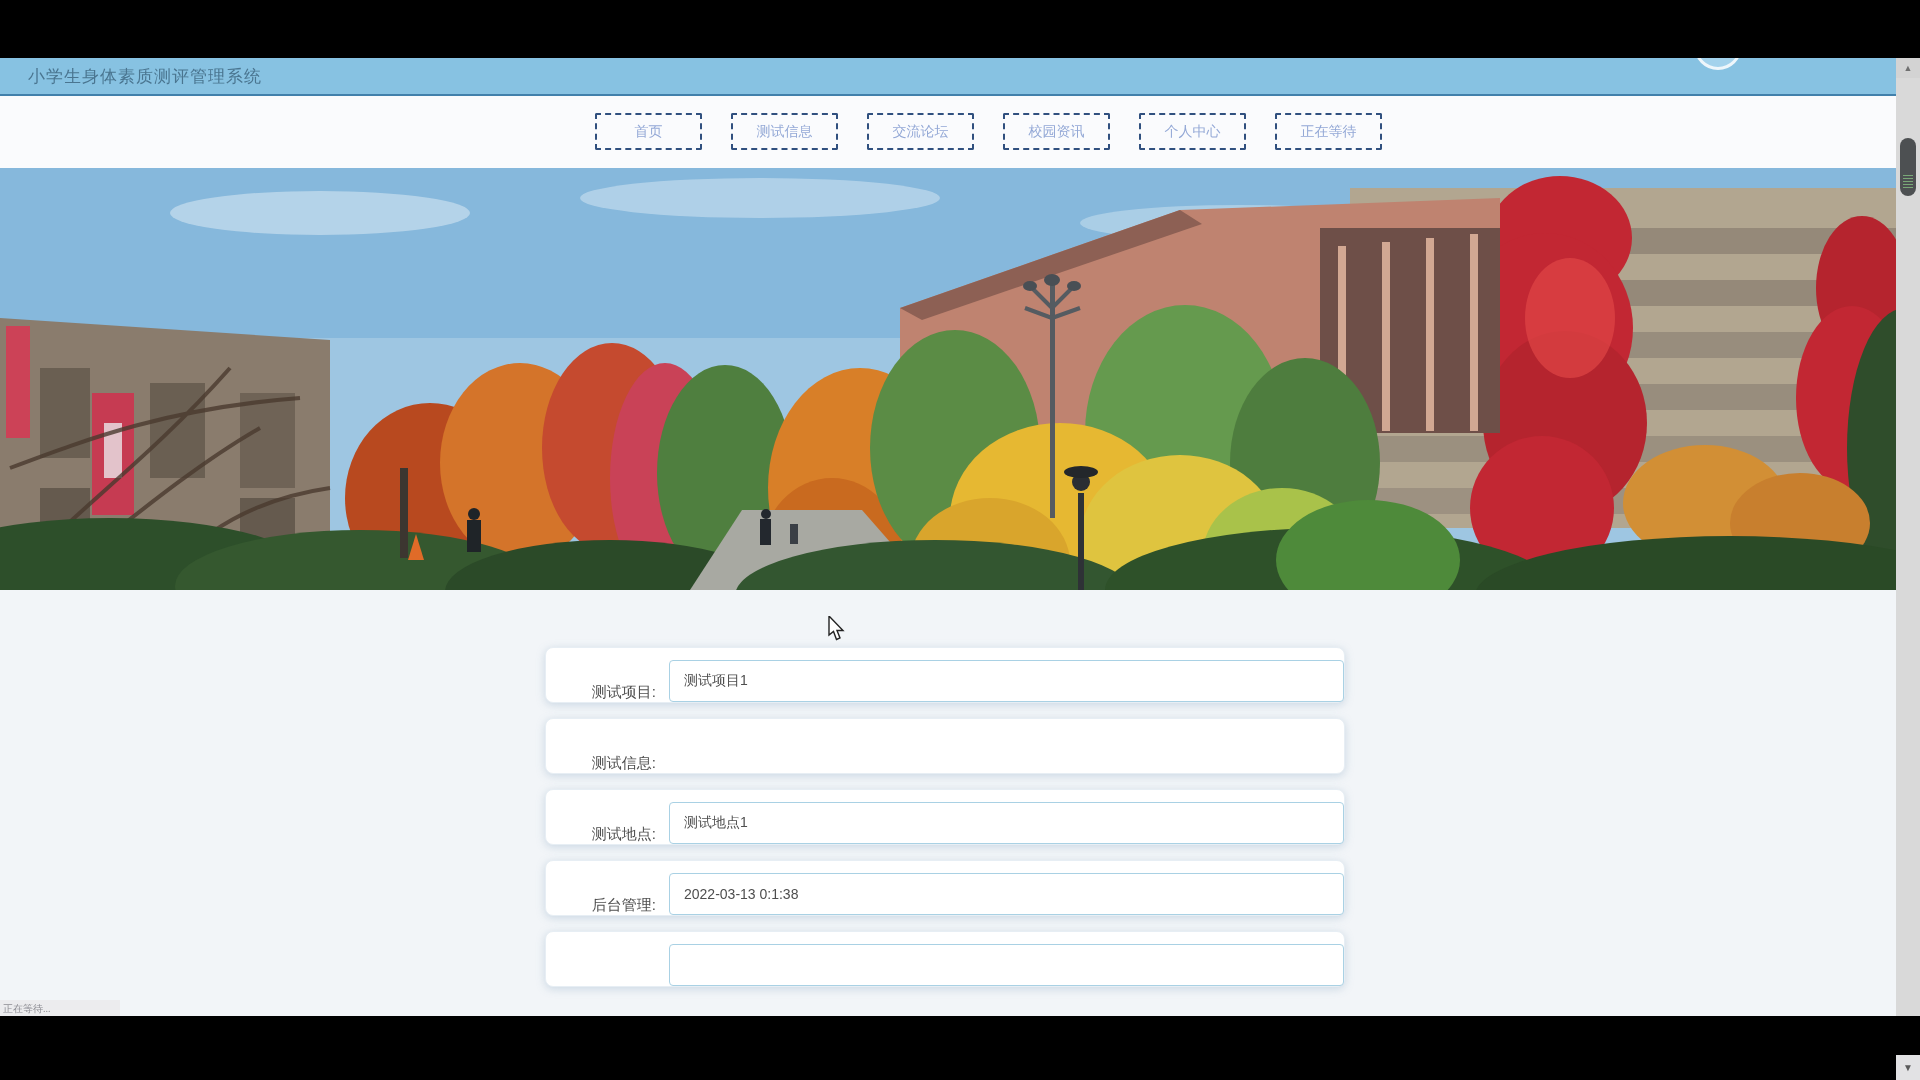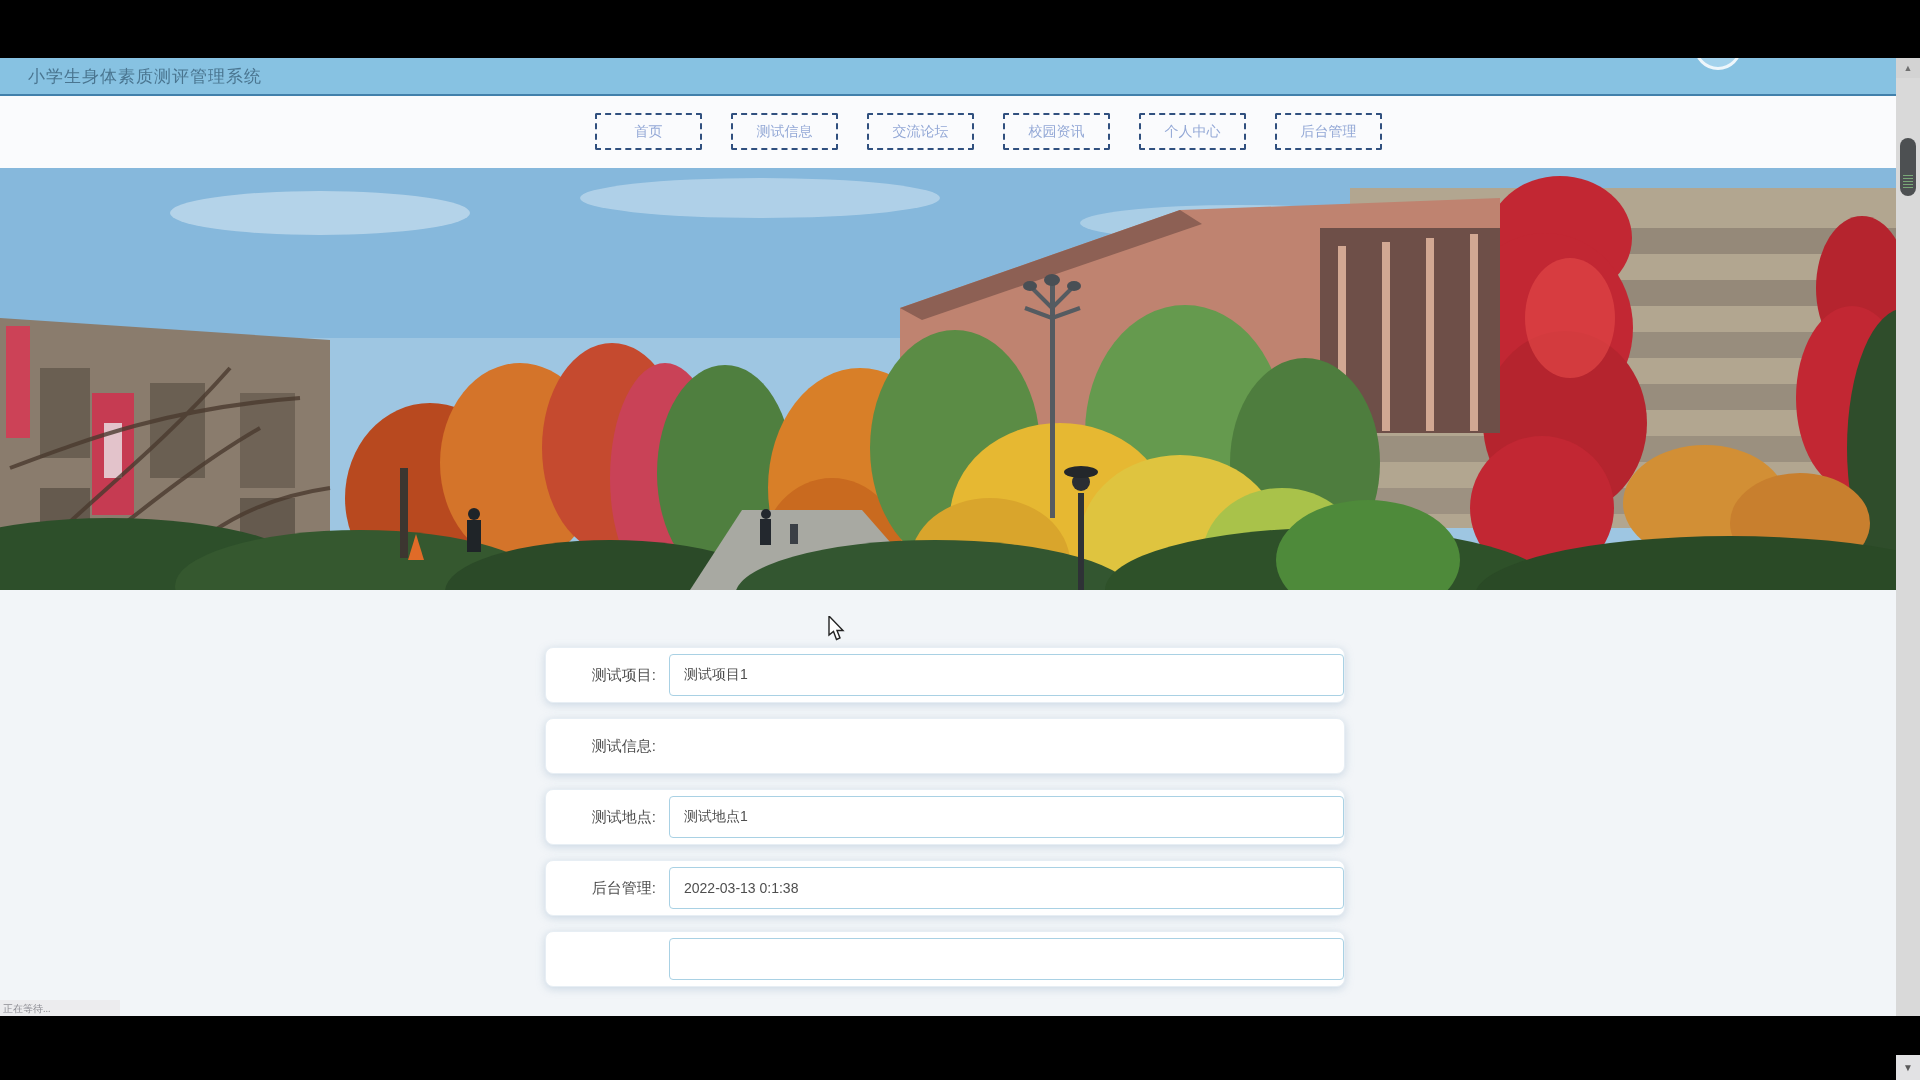--- a/index.html
+++ b/index.html
@@ -21,21 +21,21 @@
   .nav-btn{width:107px;height:37px;border:2px dashed #30507f;border-radius:2px;background:transparent;
            color:#93a8d6;font-size:14px;display:flex;align-items:center;justify-content:center;cursor:pointer;}
 
   
   .banner{position:absolute;left:0;top:168px;width:1920px;height:422px;overflow:hidden;background:#86b8dc;}
   .banner svg{display:block;}
 
   
   .form-area{position:absolute;left:545px;top:647px;width:800px;z-index:8;}
   .form-card{position:relative;width:800px;height:56px;background:#fff;border:1px solid #e7eef4;border-radius:8px;
-             box-shadow:0 2px 8px rgba(130,160,190,.35);margin-bottom:15px;display:flex;align-items:center;}
+             box-shadow:0 2px 8px rgba(130,160,190,.35);margin-bottom:15px;display:flex;align-items:flex-end;}
   .form-label{width:110px;text-align:right;font-size:15px;color:#4f4f4f;flex:0 0 110px;}
   .form-input{margin-left:13px;width:724px;height:42px;border:1px solid #a9d1e4;border-radius:4px;background:#fff;
               font-size:14px;color:#4e4e4e;padding:0 14px;outline:none;}
 
   
   .status-strip{position:absolute;left:0;top:1000px;width:120px;height:17px;background:#ececee;z-index:55;
                 font-size:10px;color:#8e8e94;line-height:17px;padding-left:3px;filter:blur(0.7px);white-space:nowrap;overflow:hidden;font-family:Liberation Serif, serif;}
 
   
   .sb-track{position:absolute;left:1896px;top:58px;width:24px;height:1022px;background:#d9d9d9;z-index:40;}
@@ -60,21 +60,21 @@
   </div>
   <div class="avatar"></div>
 
   <div class="nav-strip">
     <div class="main-nav">
       <div class="nav-btn">首页</div>
       <div class="nav-btn">测试信息</div>
       <div class="nav-btn">交流论坛</div>
       <div class="nav-btn">校园资讯</div>
       <div class="nav-btn">个人中心</div>
-      <div class="nav-btn">后台管理</div>
+      <div class="nav-btn">正在等待</div>
     </div>
   </div>
 
   <div class="banner">
     <svg width="1920" height="422" viewBox="0 0 1920 422" preserveAspectRatio="none">
 
       <rect x="0" y="0" width="1920" height="422" fill="#86b8dc"></rect>
       <rect x="0" y="170" width="1920" height="252" fill="#bcd8e9" opacity="0.45"></rect>
       <ellipse cx="320" cy="45" rx="150" ry="22" fill="#eef5f9" opacity="0.45"></ellipse>
       <ellipse cx="760" cy="30" rx="180" ry="20" fill="#eef5f9" opacity="0.4"></ellipse>

